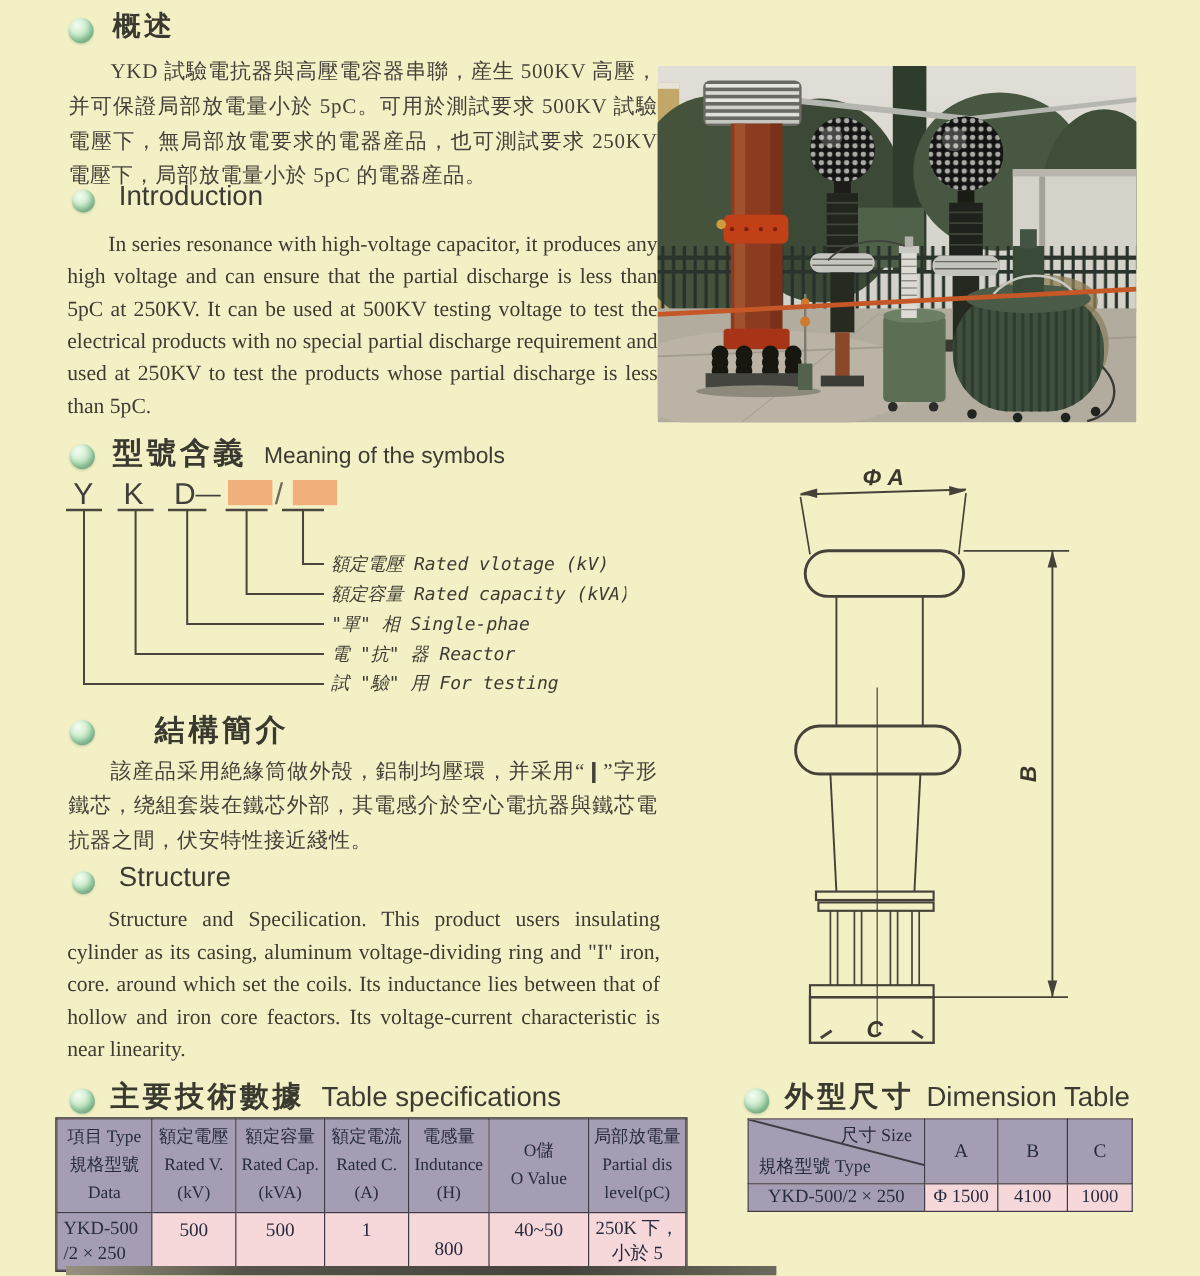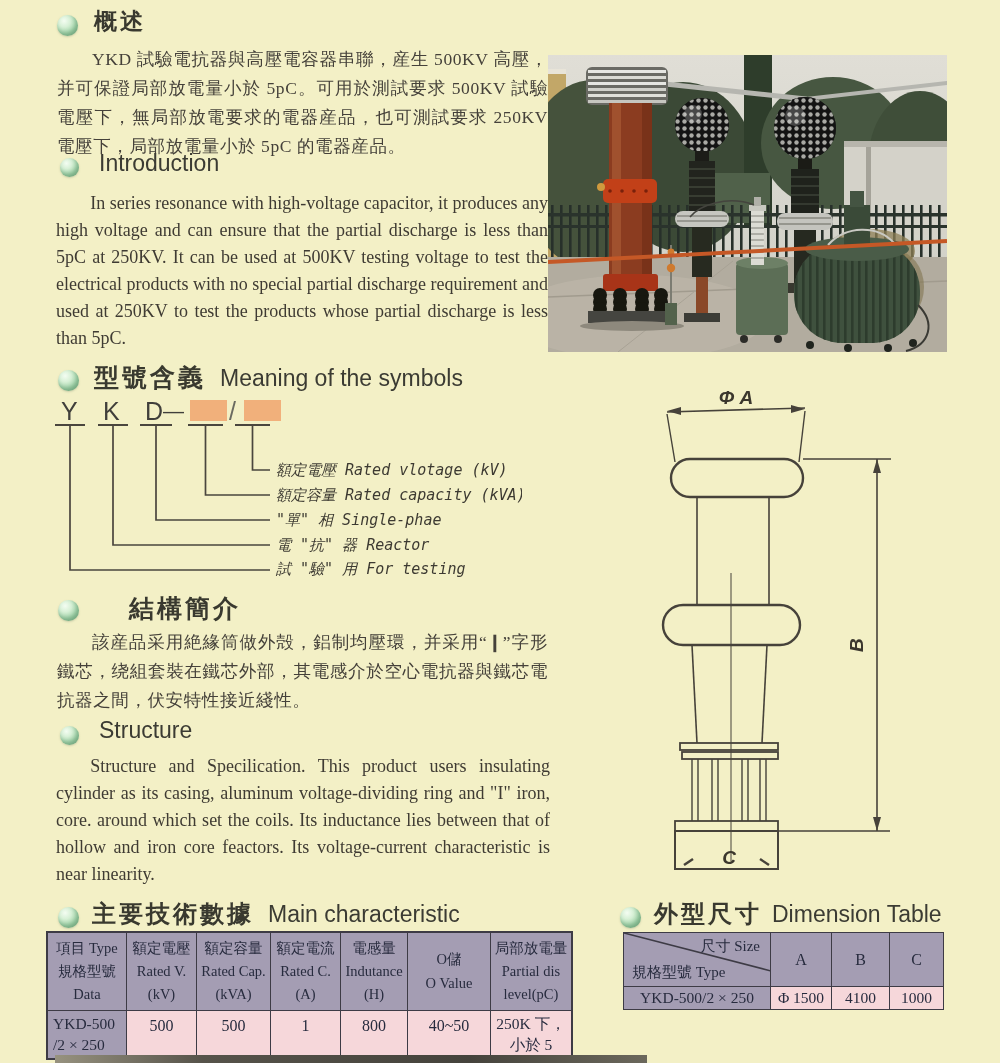--- a/index.html
+++ b/index.html
@@ -207,21 +207,21 @@
   <circle cx="340" cy="293" r="4" fill="#20241e"></circle>
     <circle cx="365" cy="288" r="4" fill="#20241e"></circle>
   <path d="M370,250 C388,268 382,290 358,296" stroke="#3a3a34" stroke-width="2" fill="none"></path>
 
   <path d="M0,207 L399,186" stroke="#c55826" stroke-width="4" fill="none"></path>
 </svg>
 
 <span class="bullet" style="left:58px;top:370px;"></span>
 <div class="hrow" style="left:94px;top:361px;">
   <span class="h-zh" style="font-size:25px;">型號含義</span>
-  <span class="h-en" style="font-size:23px;">Meaning of the symbols</span>
+  <span class="h-en" style="font-size:19px;">Meaning of the symbols</span>
 </div>
 
 <svg class="abs" style="left:52px;top:390px;" width="470" height="200" viewBox="0 0 470 200">
   <g stroke="#4a463e" stroke-width="2" fill="none">
     <path d="M3,35 H33"></path>
       <path d="M46,35 H76"></path>
       <path d="M88,35 H120"></path>
       <path d="M136,35 H171"></path>
       <path d="M183,35 H218"></path>
   </g>
@@ -294,21 +294,21 @@
 <div class="abs h-zh" style="left:94px;top:592px;font-size:25px;margin-left:35px;">結構簡介</div>
 <div class="para para-zh" style="left:57px;top:628px;width:491px;">該産品采用絶緣筒做外殻，鋁制均壓環，并采用“❙”字形鐵芯，绕組套裝在鐵芯外部，其電感介於空心電抗器與鐵芯電抗器之間，伏安特性接近綫性。</div>
 
 <span class="bullet" style="left:60px;top:726px;width:19px;height:19px;"></span>
 <div class="abs h-en" style="left:99px;top:717px;font-size:23px;">Structure</div>
 <div class="para para-en" style="left:56px;top:753px;width:494px;">Structure and Specilication. This product users insulating cylinder as its casing, aluminum voltage-dividing ring and "I" iron, core. around which set the coils.  Its inductance lies between that of hollow and iron core feactors. Its voltage-current characteristic is near linearity.</div>
 
 <span class="bullet" style="left:58px;top:907px;"></span>
 <div class="hrow" style="left:92px;top:898px;">
   <span class="h-zh" style="font-size:24px;">主要技術數據</span>
-  <span class="h-en" style="font-size:23px;">Main characteristic</span>
+  <span class="h-en" style="font-size:23px;">Table specifications</span>
 </div>
 
 <table class="t-main" style="left:47px;top:932px;width:524px;">
   <colgroup>
     <col style="width:79px">
       <col style="width:70px">
       <col style="width:74px">
       <col style="width:70px">
     <col style="width:67px">
       <col style="width:83px">
@@ -352,21 +352,21 @@
     </td>
   </tr>
   <tr class="tdata" style="height:48px;">
     <td class="cell-gray" style="text-align:left;padding-left:5px;">
       <span class="dl">YKD-500</span>
           <span class="dl">/2 × 250</span>
     </td>
     <td class="cell-pink" style="vertical-align:top;padding-top:6px;">500</td>
     <td class="cell-pink" style="vertical-align:top;padding-top:6px;">500</td>
     <td class="cell-pink" style="vertical-align:top;padding-top:6px;">1</td>
-    <td class="cell-pink" style="vertical-align:top;padding-top:6px;">800</td>
+    <td class="cell-pink" style="vertical-align:top;padding-top:22px;">800</td>
     <td class="cell-pink" style="vertical-align:top;padding-top:6px;">40~50</td>
     <td class="cell-pink">
       <span class="dl">250K 下，</span>
           <span class="dl">小於 5</span>
     </td>
   </tr>
 </tbody>
   </table>
 
 <span class="bullet" style="left:620px;top:907px;"></span>

